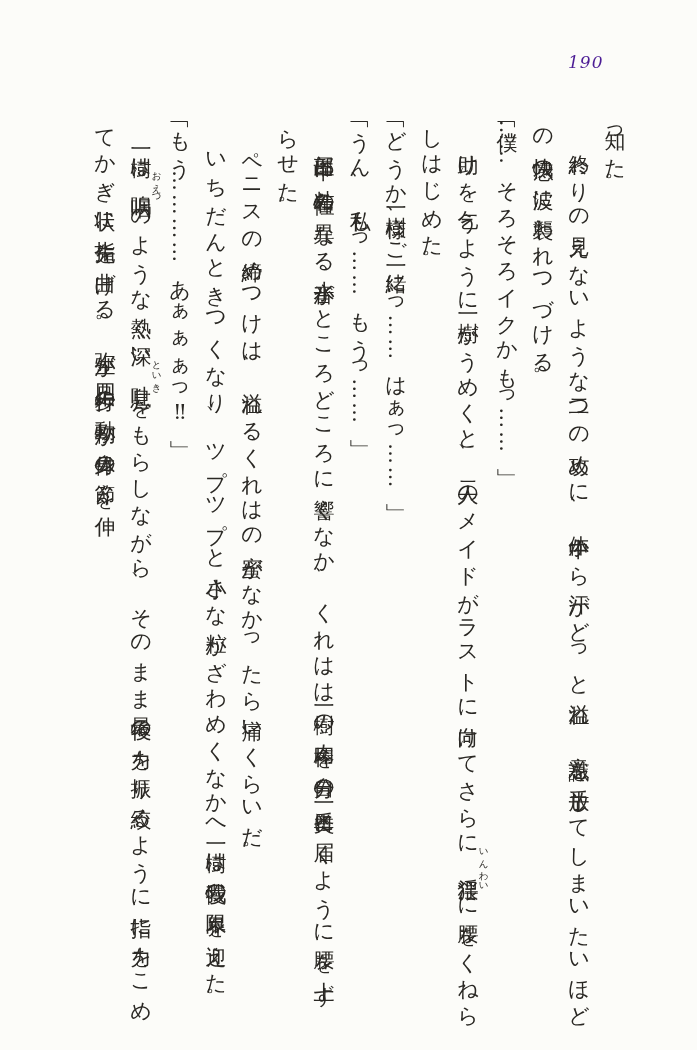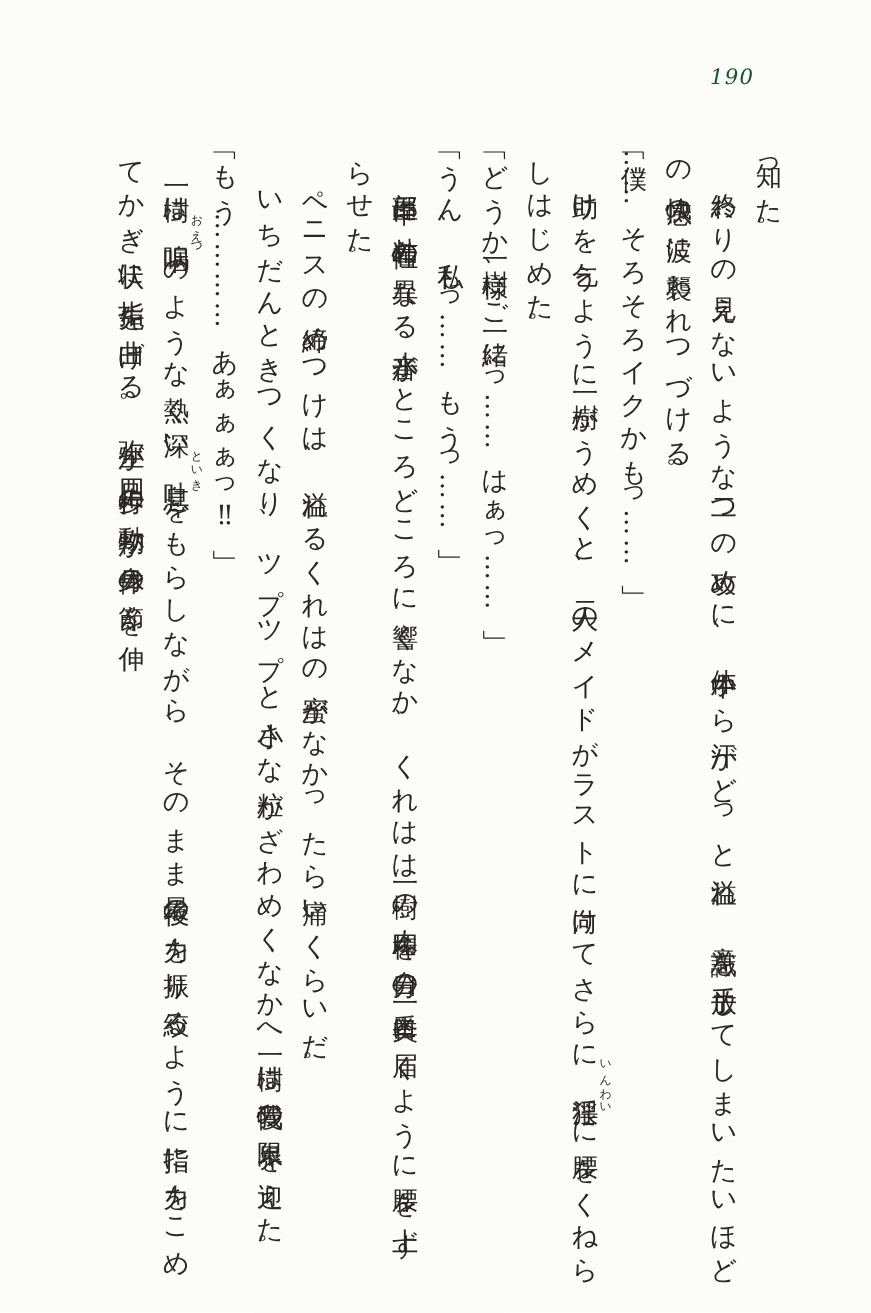--- a/index.html
+++ b/index.html
@@ -16,21 +16,21 @@
     font-family: "DejaVu Serif", "Liberation Serif", serif;
     color: #2a2824;
   }
   .page-number {
     position: absolute;
     top: 52px;
     left: 568px;
     font-size: 17px;
     font-style: italic;
     letter-spacing: 1px;
-    color: #14532d;
+    color: #4c1d95;
   }
   .text-flow {
     position: absolute;
     top: 114px;
     right: 64px;
     bottom: 32px;
     left: 40px;
     writing-mode: vertical-rl;
     text-orientation: mixed;
     font-size: 21px;

